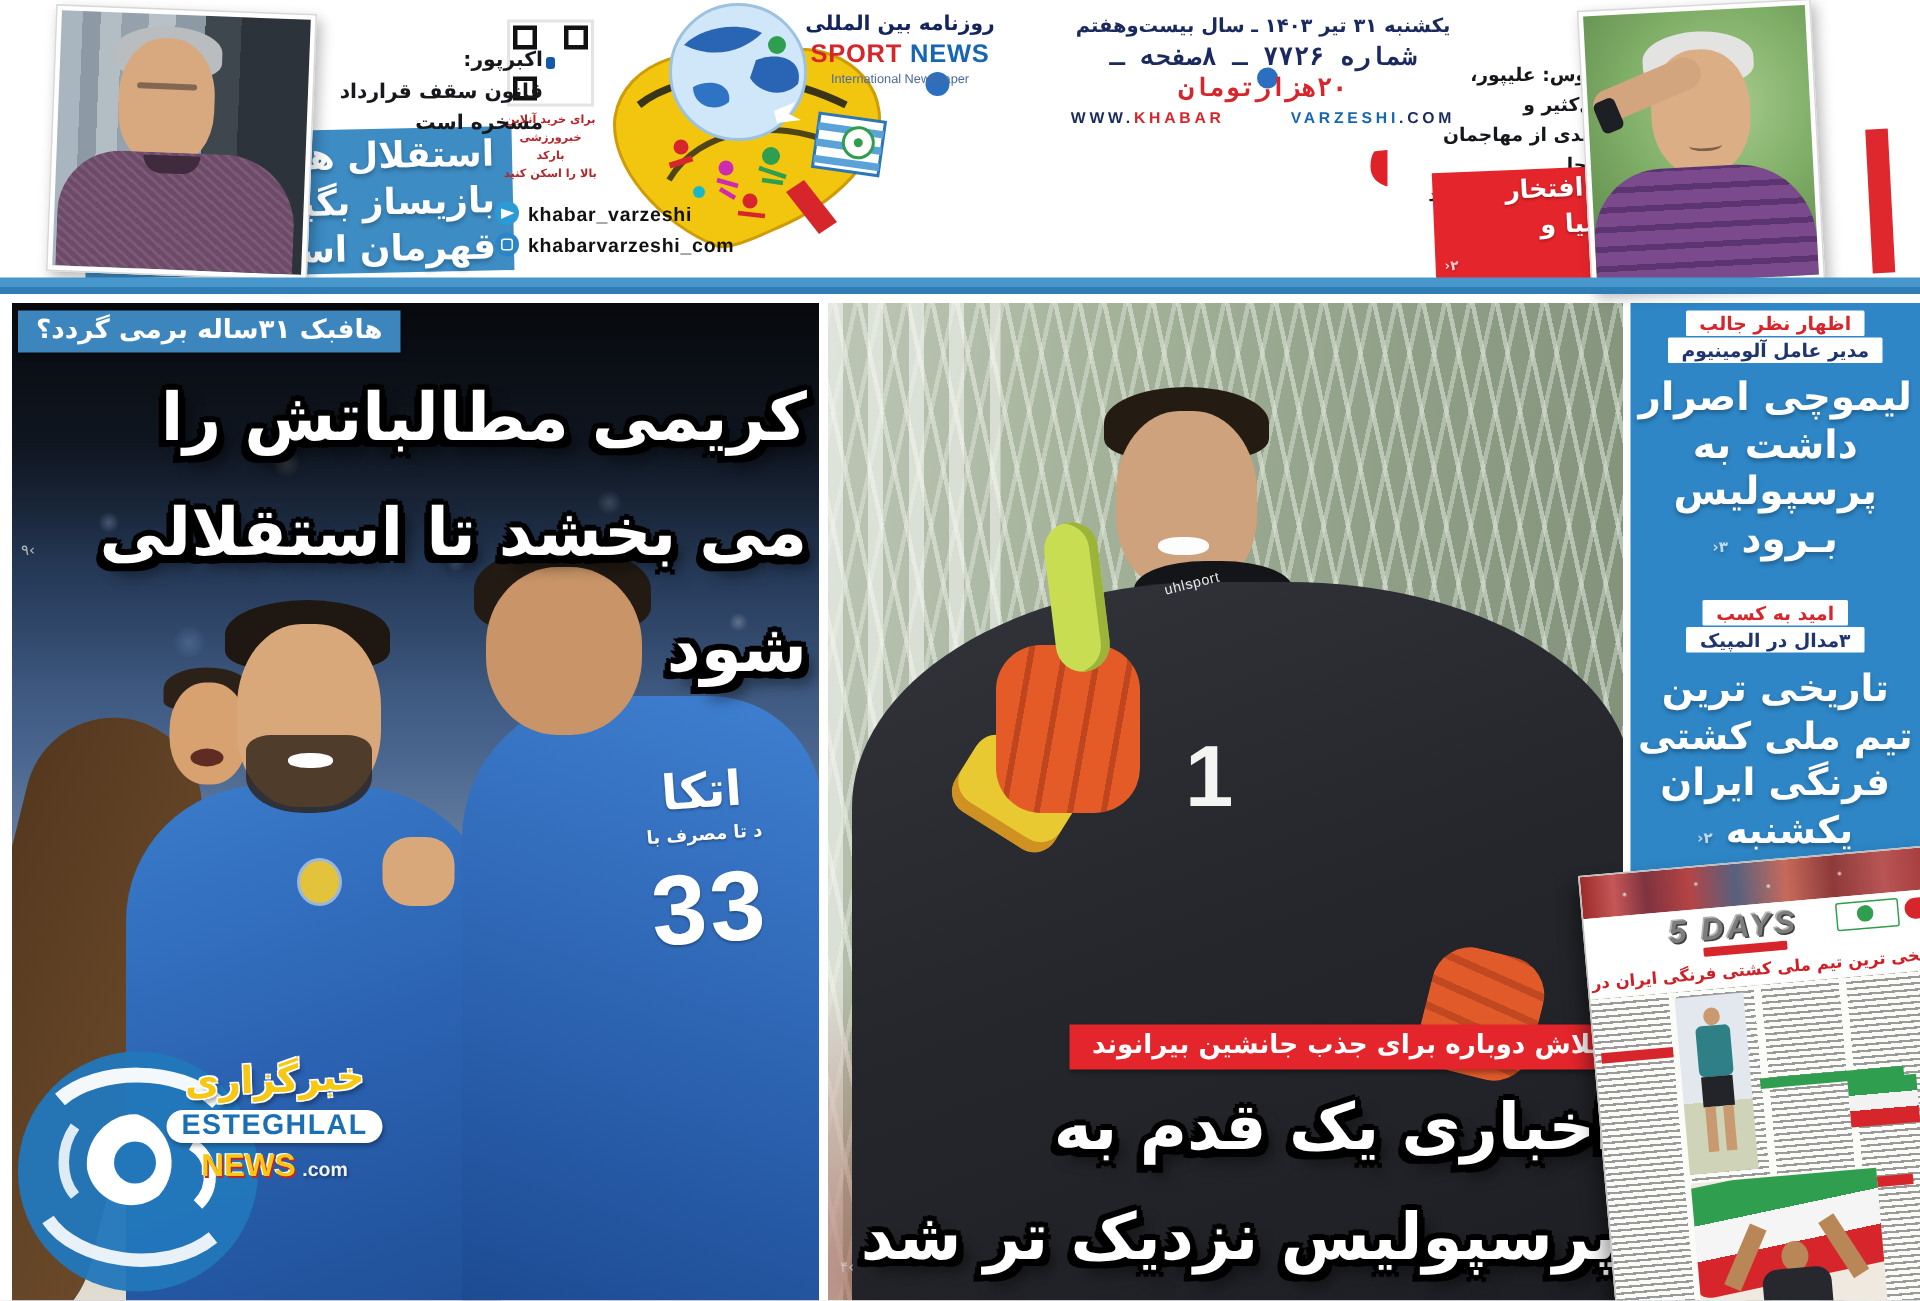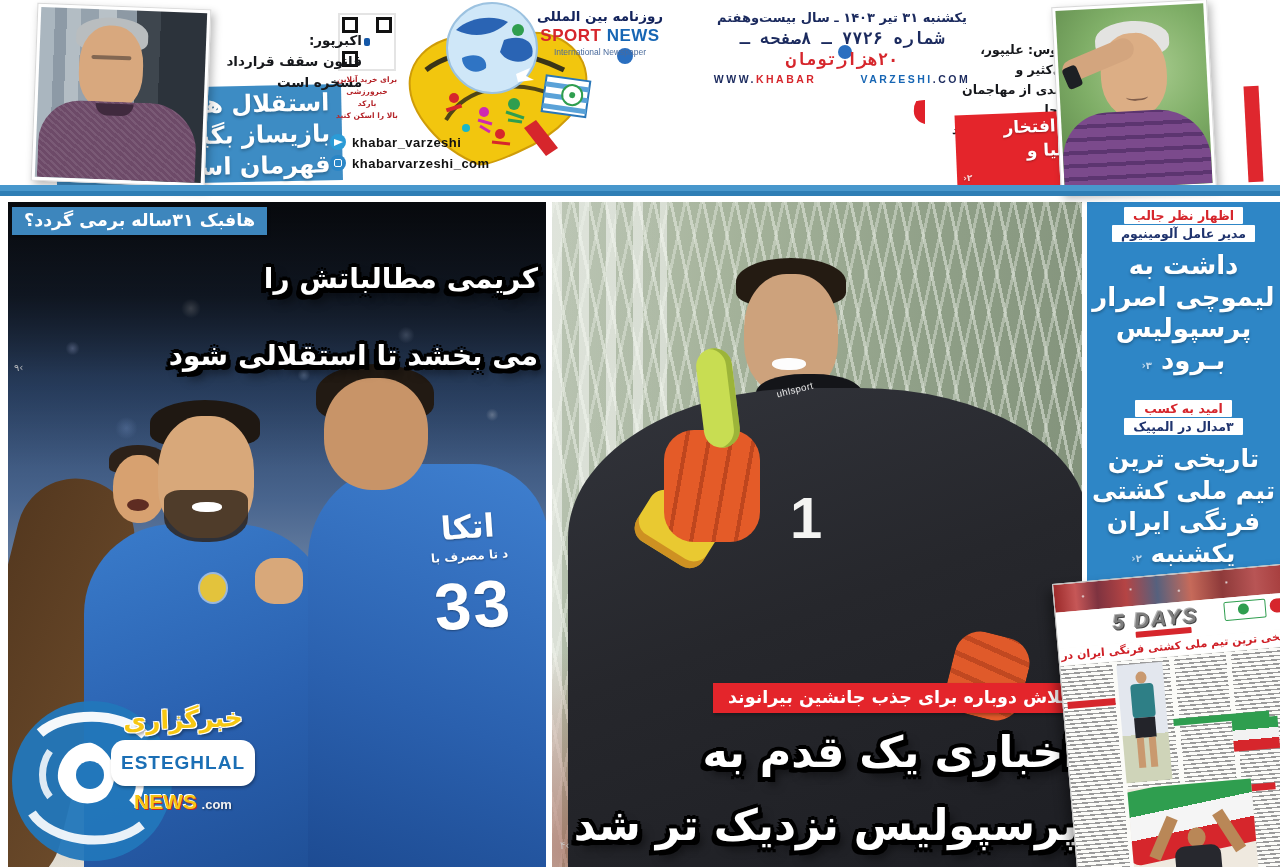--- a/index.html
+++ b/index.html
@@ -121,21 +121,21 @@
             transform:rotate(-4deg);font-weight:bold;text-shadow:0 1px 2px rgba(0,0,0,.35);}
   .lp-shirt-name{font-size:32px;line-height:1.1;}
   .lp-shirt-sub{font-size:12px;margin-top:4px;}
   .lp-shirt-num{font-size:66px;line-height:1.1;margin-top:6px;letter-spacing:2px;font-family:"Liberation Sans",sans-serif;}
 
   .kicker-blue{left:4px;top:5px;background:#3d86bd;color:#fff;font-weight:bold;font-size:17.5px;
                padding:3px 12px 5px 12px;direction:rtl;z-index:3;box-shadow:1px 2px 3px rgba(0,0,0,.3);}
   .headline{font-weight:bold;color:#fff;direction:rtl;text-align:right;z-index:3;
     text-shadow:-3px -3px 0 #000,0 -4px 0 #000,3px -3px 0 #000,-4px 0 0 #000,4px 0 0 #000,
                 -3px 3px 0 #000,0 4px 0 #000,3px 3px 0 #000,-5px 5px 0 #000,5px 5px 0 #000,7px 8px 9px rgba(0,0,0,.5);}
-  .hl-left{left:4px;right:8px;top:38px;font-size:28px;line-height:77px;}
+  .hl-left{left:4px;right:8px;top:38px;font-size:44px;line-height:77px;}
   .pageref{position:absolute;font-size:10px;color:#ccc;opacity:.85;z-index:3;}
 
   .photo-center{left:552px;top:202px;width:530px;height:665px;overflow:hidden;background:#99a892;}
   .gk-bg{position:absolute;inset:0;background:linear-gradient(100deg,#bcc6b4 0%,#a4b29a 30%,#90a088 60%,#7d8d76 100%);}
   .gk-fence{position:absolute;left:0;top:0;width:115px;height:100%;opacity:.75;
             background:repeating-linear-gradient(90deg,rgba(255,255,255,.7) 0 10px,rgba(190,200,190,.15) 10px 27px);}
   .gk-net{position:absolute;inset:0;opacity:.75;background:
      repeating-linear-gradient(78deg,transparent 0 13px,rgba(246,249,242,.6) 13px 16px),
      repeating-linear-gradient(-78deg,transparent 0 13px,rgba(240,244,236,.5) 13px 16px);}
   .gk-track{position:absolute;left:0;bottom:0;width:45%;height:32%;
@@ -215,21 +215,21 @@
   .in-wr-body{position:absolute;left:42px;top:62px;width:46px;height:60px;background:#27282e;border-radius:10px 10px 0 0;}
   .in-wr-armL{position:absolute;left:26px;top:30px;width:12px;height:44px;background:#b98757;transform:rotate(28deg);}
   .in-wr-armR{position:absolute;left:92px;top:28px;width:12px;height:44px;background:#b98757;transform:rotate(-28deg);}
 
   
   .watermark{left:10px;top:693px;width:255px;height:174px;z-index:5;}
   .wm-text{position:absolute;left:98px;top:12px;width:150px;text-align:center;}
   .wm-fa{font-size:25px;font-weight:bold;color:#f6c713;transform:rotate(-2deg);
          text-shadow:-1px -1px 0 #fff,1px -1px 0 #fff,-1px 1px 0 #fff,1px 1px 0 #fff,2px 3px 3px rgba(0,0,0,.35);}
   .wm-en{margin:6px auto 0;background:#fff;border-radius:14px;color:#1b6fb5;font-family:"Liberation Sans",sans-serif;
-         font-weight:bold;font-size:19px;letter-spacing:1px;padding:12px 10px;width:fit-content;
+         font-weight:bold;font-size:19px;letter-spacing:1px;padding:0 10px;width:fit-content;
          box-shadow:1px 2px 3px rgba(0,0,0,.3);text-align:center;}
   .wm-news{margin-top:4px;font-family:"Liberation Sans",sans-serif;font-weight:bold;}
   .wm-news .n{font-size:21px;color:#f6c713;text-shadow:1px 1px 0 #c0272d,-1px -1px 0 #fff;}
   .wm-news .c{font-size:13px;color:#f2f2f2;text-shadow:1px 1px 2px rgba(0,0,0,.4);}
 </style>
 </head>
 <body>
 
 <div id="page">
 
@@ -446,22 +446,22 @@
       <div>اخباری یک قدم به</div>
       <div>پرسپولیس نزدیک تر شد</div>
     </div>
     <span class="pageref" style="left:8px;top:638px;">۴‹</span>
   </section>
 
   <aside class="abs sidebar">
     <span class="chip red">اظهار نظر جالب</span>
     <span class="chip navy">مدیر عامل آلومینیوم</span>
     <div class="sb-head">
+      <div>لیموچی اصرار</div>
       <div>داشت به</div>
-      <div>لیموچی اصرار</div>
       <div>پرسپولیس</div>
       <div><span>بـرود</span> <span class="sb-ref">۳‹</span></div>
     </div>
     <div style="height:14px;"></div>
     <span class="chip red">امید به کسب</span>
     <span class="chip navy">۳مدال در المپیک</span>
     <div class="sb-head" style="font-size:25px;">
       <div>تاریخی ترین</div>
       <div>تیم ملی کشتی</div>
       <div>فرنگی ایران</div>

